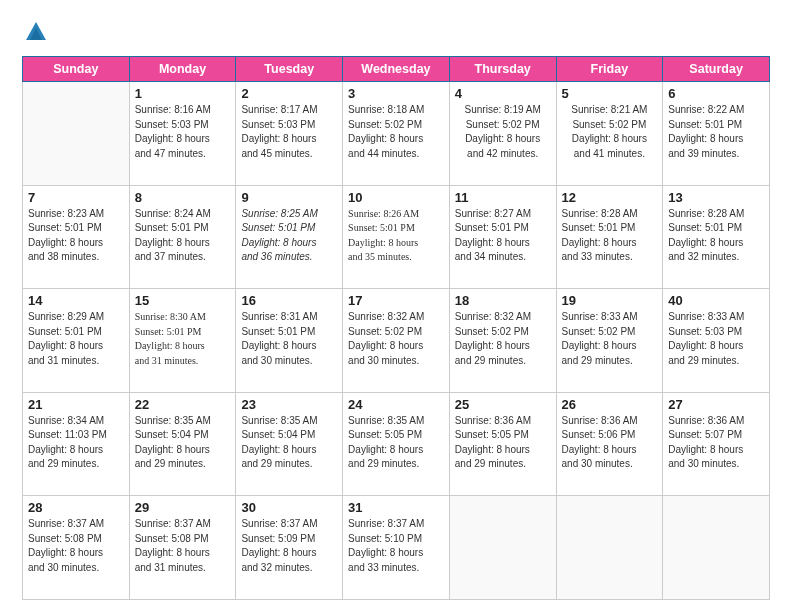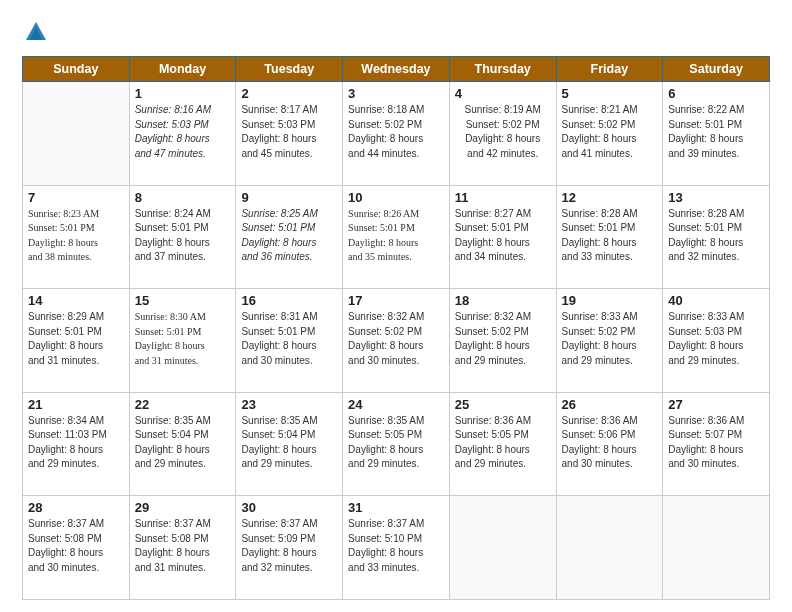--- a/index.html
+++ b/index.html
@@ -61,21 +61,21 @@
       color: #444;
       margin-top: 2px;
     }
     .calendar {
       flex: 1;
       border-collapse: collapse;
       width: 100%;
       table-layout: fixed;
     }
     .calendar th {
-      background: #a16207;
+      background: #ec4899;
       color: #fff;
       font-size: 12.5px;
       font-weight: bold;
       text-align: center;
       padding: 5px 2px;
       border: 1px solid #1a6fa0;
     }
     .calendar td {
       border: 1px solid #ccc;
       vertical-align: top;
@@ -135,21 +135,21 @@
           <th>Thursday</th>
           <th>Friday</th>
           <th>Saturday</th>
         </tr>
     </thead>
     <tbody id="calendar-body">
     <tr>
           <td class="empty"></td>
           <td>
             <div class="day-num">1</div>
-            <div class="cell-info" style="white-space: pre-line; font-style: italic;">Sunrise: 8:16 AM
+            <div class="cell-info" style="white-space: pre-line;">Sunrise: 8:16 AM
 Sunset: 5:03 PM
 Daylight: 8 hours
 and 47 minutes.</div>
           </td>
           <td>
             <div class="day-num">2</div>
             <div class="cell-info" style="white-space: pre-line;">Sunrise: 8:17 AM
 Sunset: 5:03 PM
 Daylight: 8 hours
 and 45 minutes.</div>
@@ -163,37 +163,37 @@
           </td>
           <td>
             <div class="day-num">4</div>
             <div class="cell-info" style="white-space: pre-line; text-align: center;">Sunrise: 8:19 AM
 Sunset: 5:02 PM
 Daylight: 8 hours
 and 42 minutes.</div>
           </td>
           <td>
             <div class="day-num">5</div>
-            <div class="cell-info" style="white-space: pre-line;">Sunrise: 8:21 AM
+            <div class="cell-info" style="white-space: pre-line; text-align: center;">Sunrise: 8:21 AM
 Sunset: 5:02 PM
 Daylight: 8 hours
 and 41 minutes.</div>
           </td>
           <td>
             <div class="day-num">6</div>
             <div class="cell-info" style="white-space: pre-line;">Sunrise: 8:22 AM
 Sunset: 5:01 PM
 Daylight: 8 hours
 and 39 minutes.</div>
           </td>
         </tr>
         <tr>
           <td>
             <div class="day-num">7</div>
-            <div class="cell-info" style="white-space: pre-line; font-family: Liberation Serif, serif;">Sunrise: 8:23 AM
+            <div class="cell-info" style="white-space: pre-line;">Sunrise: 8:23 AM
 Sunset: 5:01 PM
 Daylight: 8 hours
 and 38 minutes.</div>
           </td>
           <td>
             <div class="day-num">8</div>
             <div class="cell-info" style="white-space: pre-line;">Sunrise: 8:24 AM
 Sunset: 5:01 PM
 Daylight: 8 hours
 and 37 minutes.</div>

